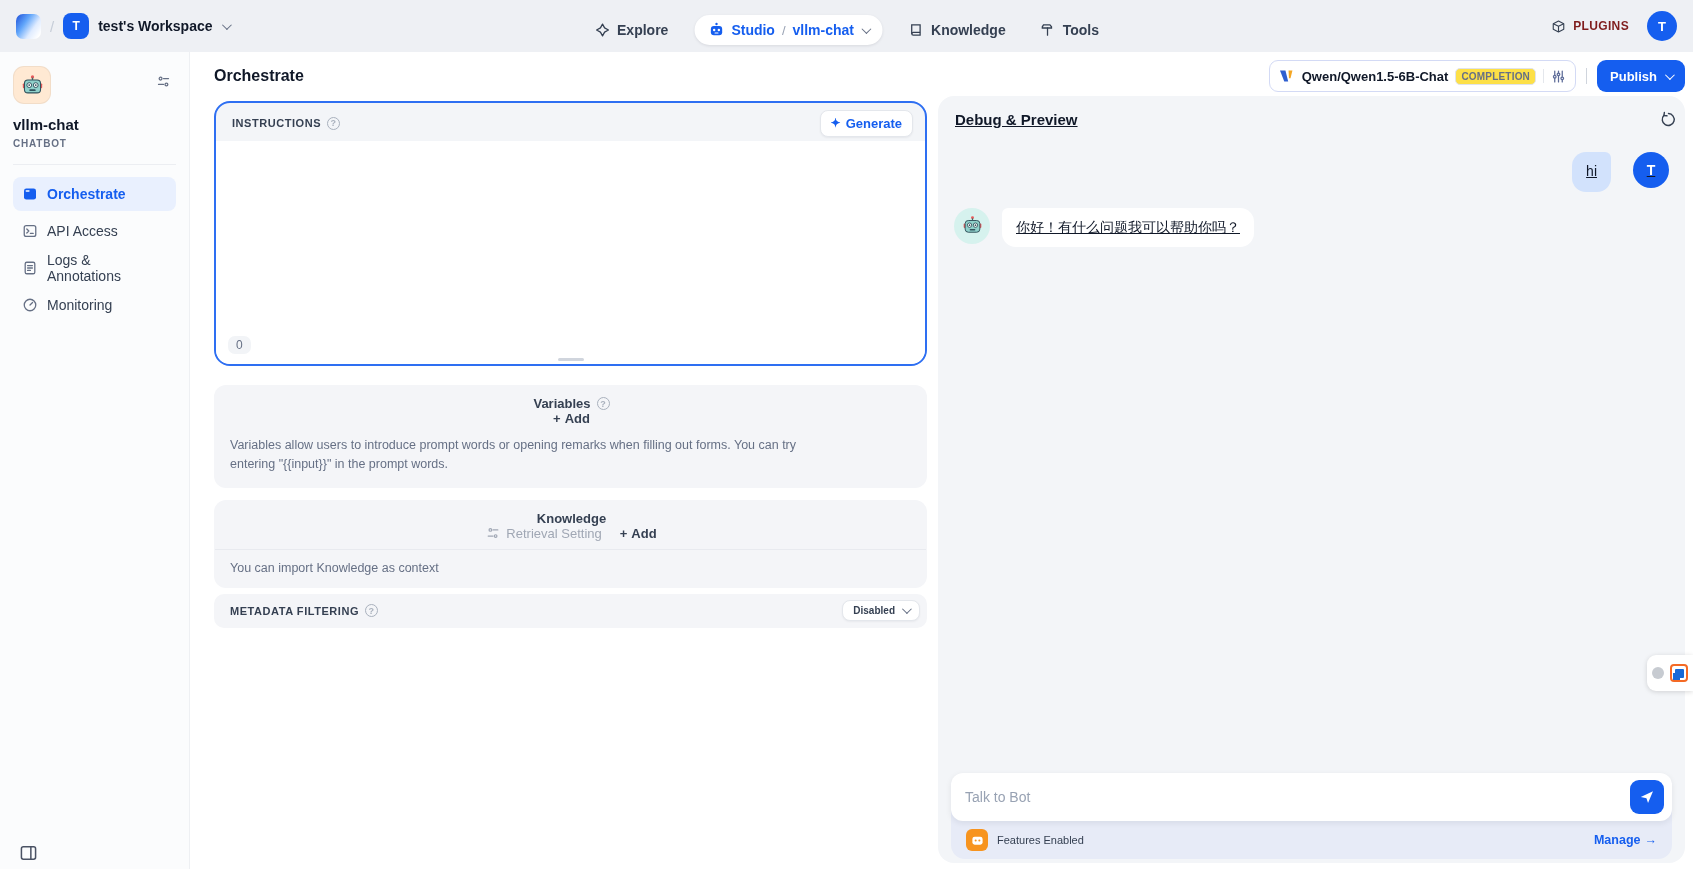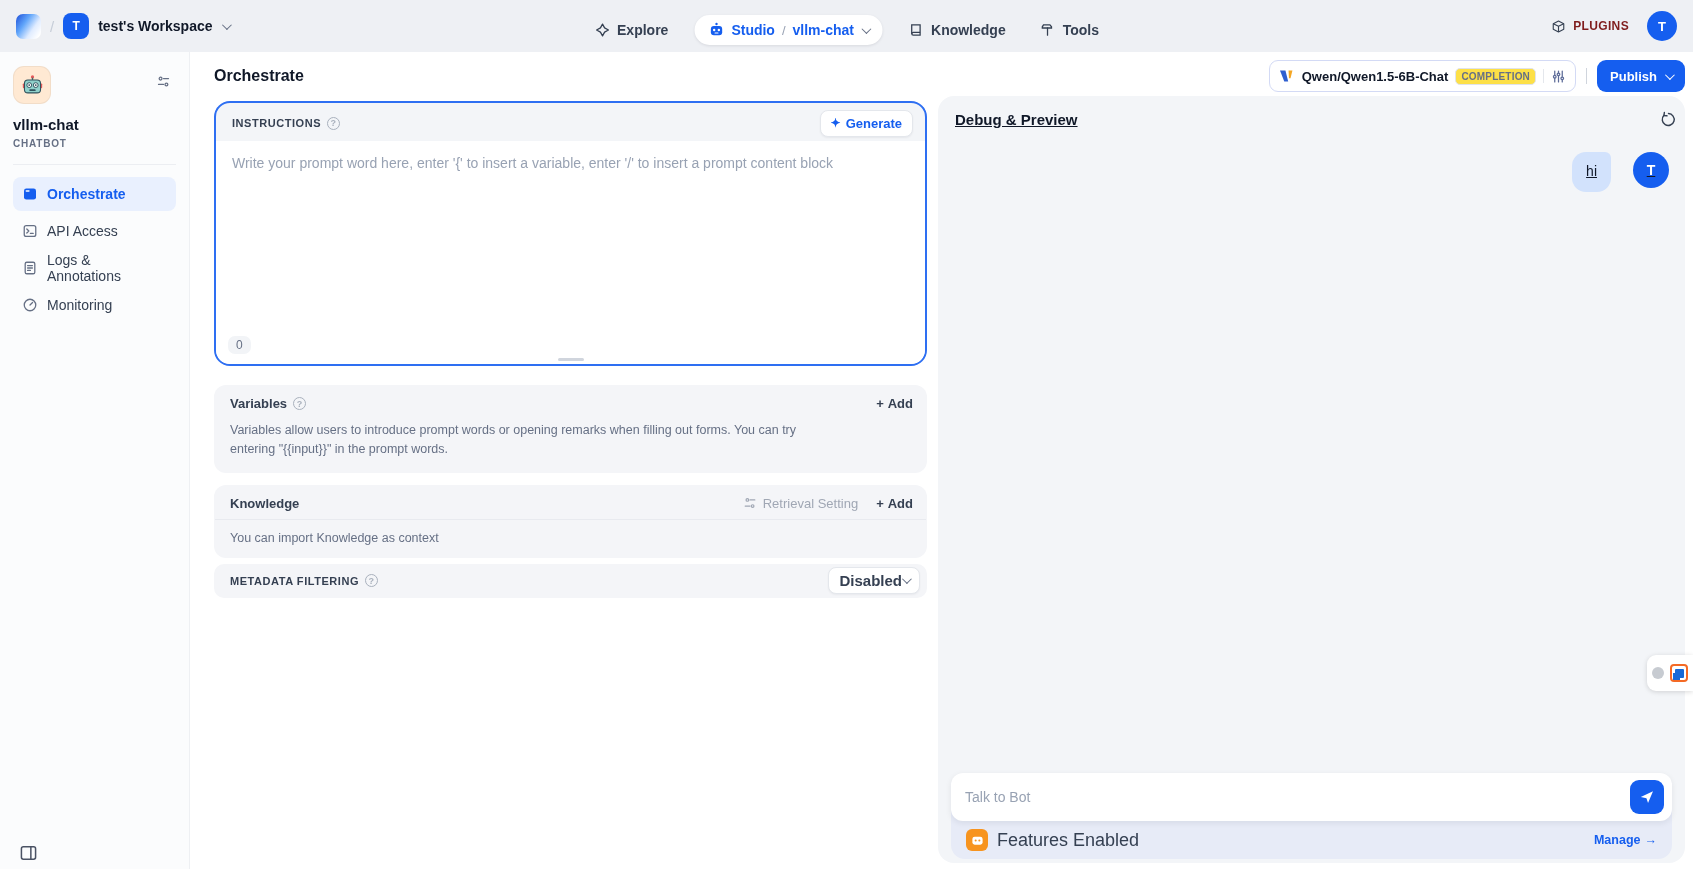--- a/index.html
+++ b/index.html
@@ -79,33 +79,33 @@
   .sparkle { font-size:12px; line-height:1; }
   .instr-body { position:relative; background:#fff; height:223px; border-radius:0 0 13px 13px; }
   .instr-input { width:100%; height:170px; border:none; outline:none; resize:none;
     padding:14px 16px; font-family:"Liberation Sans",sans-serif; font-size:14px; color:#101828; background:transparent; }
   .instr-input::placeholder { color:#98a2b3; }
   .char-badge { position:absolute; left:12px; bottom:10px; background:#f2f4f7; color:#667085;
     font-size:12px; border-radius:7px; padding:2px 8px; }
   .drag-handle { position:absolute; bottom:3px; left:50%; transform:translateX(-50%);
     width:26px; height:3px; border-radius:2px; background:#d0d5dd; }
   .card { background:#f4f5f8; border-radius:12px; }
-  .card-head { display:flex; align-items:center; justify-content:space-between; padding:11px 14px 8px 16px; }
+  .card-head { display:flex; align-items:center; justify-content:flex-start; padding:11px 14px 8px 16px;flex-direction:column; }
   .card-title { font-size:13px; font-weight:700; color:#354052; display:flex; align-items:center; gap:6px; }
   .add-btn { display:flex; align-items:center; gap:4px; font-size:13px; font-weight:600; color:#354052; }
   .card-desc { padding:2px 90px 14px 16px; font-size:12.5px; line-height:1.5; color:#667085; }
   .know-head-right { display:flex; align-items:center; gap:18px; }
   .retrieval-btn { display:flex; align-items:center; gap:6px; font-size:13px; font-weight:500; color:#a0a7b4; }
   .know-divider { height:1px; background:#e8eaef; margin:0 1px; }
   .know-body { padding:11px 16px 13px; font-size:12.5px; color:#667085; }
   .meta-row { margin-top:6px; height:34px; background:#f4f5f8; border-radius:10px;
     display:flex; align-items:center; justify-content:space-between; padding:0 7px 0 16px; }
-  .disabled-btn { display:flex; align-items:center; background:#fff; border:1px solid #e4e7ec;
+  .disabled-btn { display:flex; align-items:center; gap:7px; background:#fff; border:1px solid #e4e7ec;
     border-radius:8px; box-shadow:0 1px 2px rgba(16,24,40,.05); padding:4px 10px;
-    font-size:15px; font-weight:600; color:#354052; }
+    font-size:10px; font-weight:600; color:#354052; }
   
   .debug { position:absolute; left:938px; top:96px; right:8px; bottom:6px;
     background:#f3f5f8; border-radius:16px;text-decoration:underline; }
   .debug-head { display:flex; align-items:center; justify-content:space-between; padding:15px 8px 10px 17px; }
   .debug-title { font-size:15px; font-weight:700; color:#101828; }
   .messages { padding:14px 16px 0; }
   .msg-row { display:flex; gap:22px; }
   .msg-row.user { justify-content:flex-end; }
   .msg-row.bot { justify-content:flex-start; margin-top:16px; gap:12px; }
   .bubble { max-width:520px; padding:10px 14px; border-radius:14px; font-size:14px; color:#101828; line-height:1.4; }
@@ -119,21 +119,21 @@
   .chat-input-card { background:#fff; border-radius:12px; box-shadow:0 2px 6px rgba(16,24,40,.08);
     height:48px; display:flex; align-items:center; padding:0 8px 0 14px; }
   .chat-input { flex:1; border:none; outline:none; font-family:"Liberation Sans",sans-serif;
     font-size:14px; color:#101828; background:transparent; }
   .chat-input::placeholder { color:#98a2b3; }
   .send-btn { width:34px; height:34px; border-radius:9px; background:#155eef; border:none;
     display:flex; align-items:center; justify-content:center; }
   .features-row { height:38px; display:flex; align-items:center; gap:9px; padding:0 15px; }
   .feat-icon { width:22px; height:22px; border-radius:6px; background:#f7941f;
     display:flex; align-items:center; justify-content:center; }
-  .feat-label { font-size:18px; font-weight:500; color:#354052; flex:1; }
+  .feat-label { font-size:11px; font-weight:500; color:#354052; flex:1; }
   .manage-link { font-size:12.5px; font-weight:700; color:#155eef; display:flex; align-items:center; gap:4px; }
   
   .float-widget { position:absolute; right:0; top:655px; width:46px; height:36px; background:#fff;
     border-radius:9px 0 0 9px; box-shadow:0 1px 5px rgba(0,0,0,.15);
     display:flex; align-items:center; justify-content:center; gap:6px; }
   .float-dot { width:12px; height:12px; border-radius:50%; background:#c7cbd1; }
   .ext-icon { width:18px; height:18px; border:2px solid #f46a25; border-radius:4px; background:#fff;
     display:flex; align-items:center; justify-content:center; }
   .ext-inner { width:9px; height:9px; background:#1769d6; border-radius:1px;
     box-shadow:-3px 3px 0 -1px #1769d6; }
@@ -312,21 +312,20 @@
       <span class="sec-caps">
         <span>INSTRUCTIONS</span>
         <span class="help">?</span>
       </span>
       <button class="gen-btn">
         <span class="sparkle">✦</span>
         <span>Generate</span>
       </button>
     </div>
     <div class="instr-body">
-      <textarea class="instr-input" placeholder="Write your prompt word here, enter '{' to insert a variable, enter '/' to insert a prompt content block" style=""></textarea>
       <span class="char-badge">0</span>
       <span class="drag-handle"></span>
     </div>
   </div>
 
   <div class="card" style="margin-top:19px;">
     <div class="card-head">
       <span class="card-title">
         <span>Variables</span>
         <span class="help">?</span>
@@ -385,20 +384,37 @@
         <polyline points="4.6,1.6 4.2,4.8 7.4,5.1"></polyline>
       </svg>
     </span>
   </div>
 
   <div class="messages">
     <div class="msg-row user">
       <div class="bubble user">hi</div>
       <div class="chat-avatar user">T</div>
     </div>
+    <div class="msg-row bot">
+      <div class="chat-avatar bot">
+        <svg width="21" height="21" viewBox="0 0 24 24">
+          <circle cx="12" cy="3" r="1.7" fill="#e8595a"></circle>
+          <rect x="11.3" y="3.8" width="1.4" height="2.4" fill="#3c6b66"></rect>
+          <rect x="1.9" y="9.8" width="2.1" height="5" rx="1" fill="#e8595a"></rect>
+          <rect x="20" y="9.8" width="2.1" height="5" rx="1" fill="#e8595a"></rect>
+          <rect x="3.6" y="6.3" width="16.8" height="13.4" rx="3.6" fill="#8fd0ca" stroke="#31525c" stroke-width="1.1"></rect>
+          <circle cx="8.6" cy="11.6" r="2.5" fill="#fff" stroke="#31525c" stroke-width="1"></circle>
+          <circle cx="15.4" cy="11.6" r="2.5" fill="#fff" stroke="#31525c" stroke-width="1"></circle>
+          <circle cx="8.6" cy="11.6" r="1" fill="#31525c"></circle>
+            <circle cx="15.4" cy="11.6" r="1" fill="#31525c"></circle>
+          <rect x="8.7" y="15.9" width="6.6" height="1.9" rx="0.9" fill="#31525c"></rect>
+        </svg>
+      </div>
+      <div class="bubble bot">你好！有什么问题我可以帮助你吗？</div>
+    </div>
   </div>
 
   <div class="chat-dock">
     <div class="chat-input-card">
       <input class="chat-input" placeholder="Talk to Bot" style="">
       <button class="send-btn">
         <svg width="16" height="16" viewBox="0 0 20 20">
           <path d="M2.2 10 L17.5 2.8 L11.3 17.5 L9.3 11.7 Z" fill="#ffffff"></path>
         </svg>
       </button>

